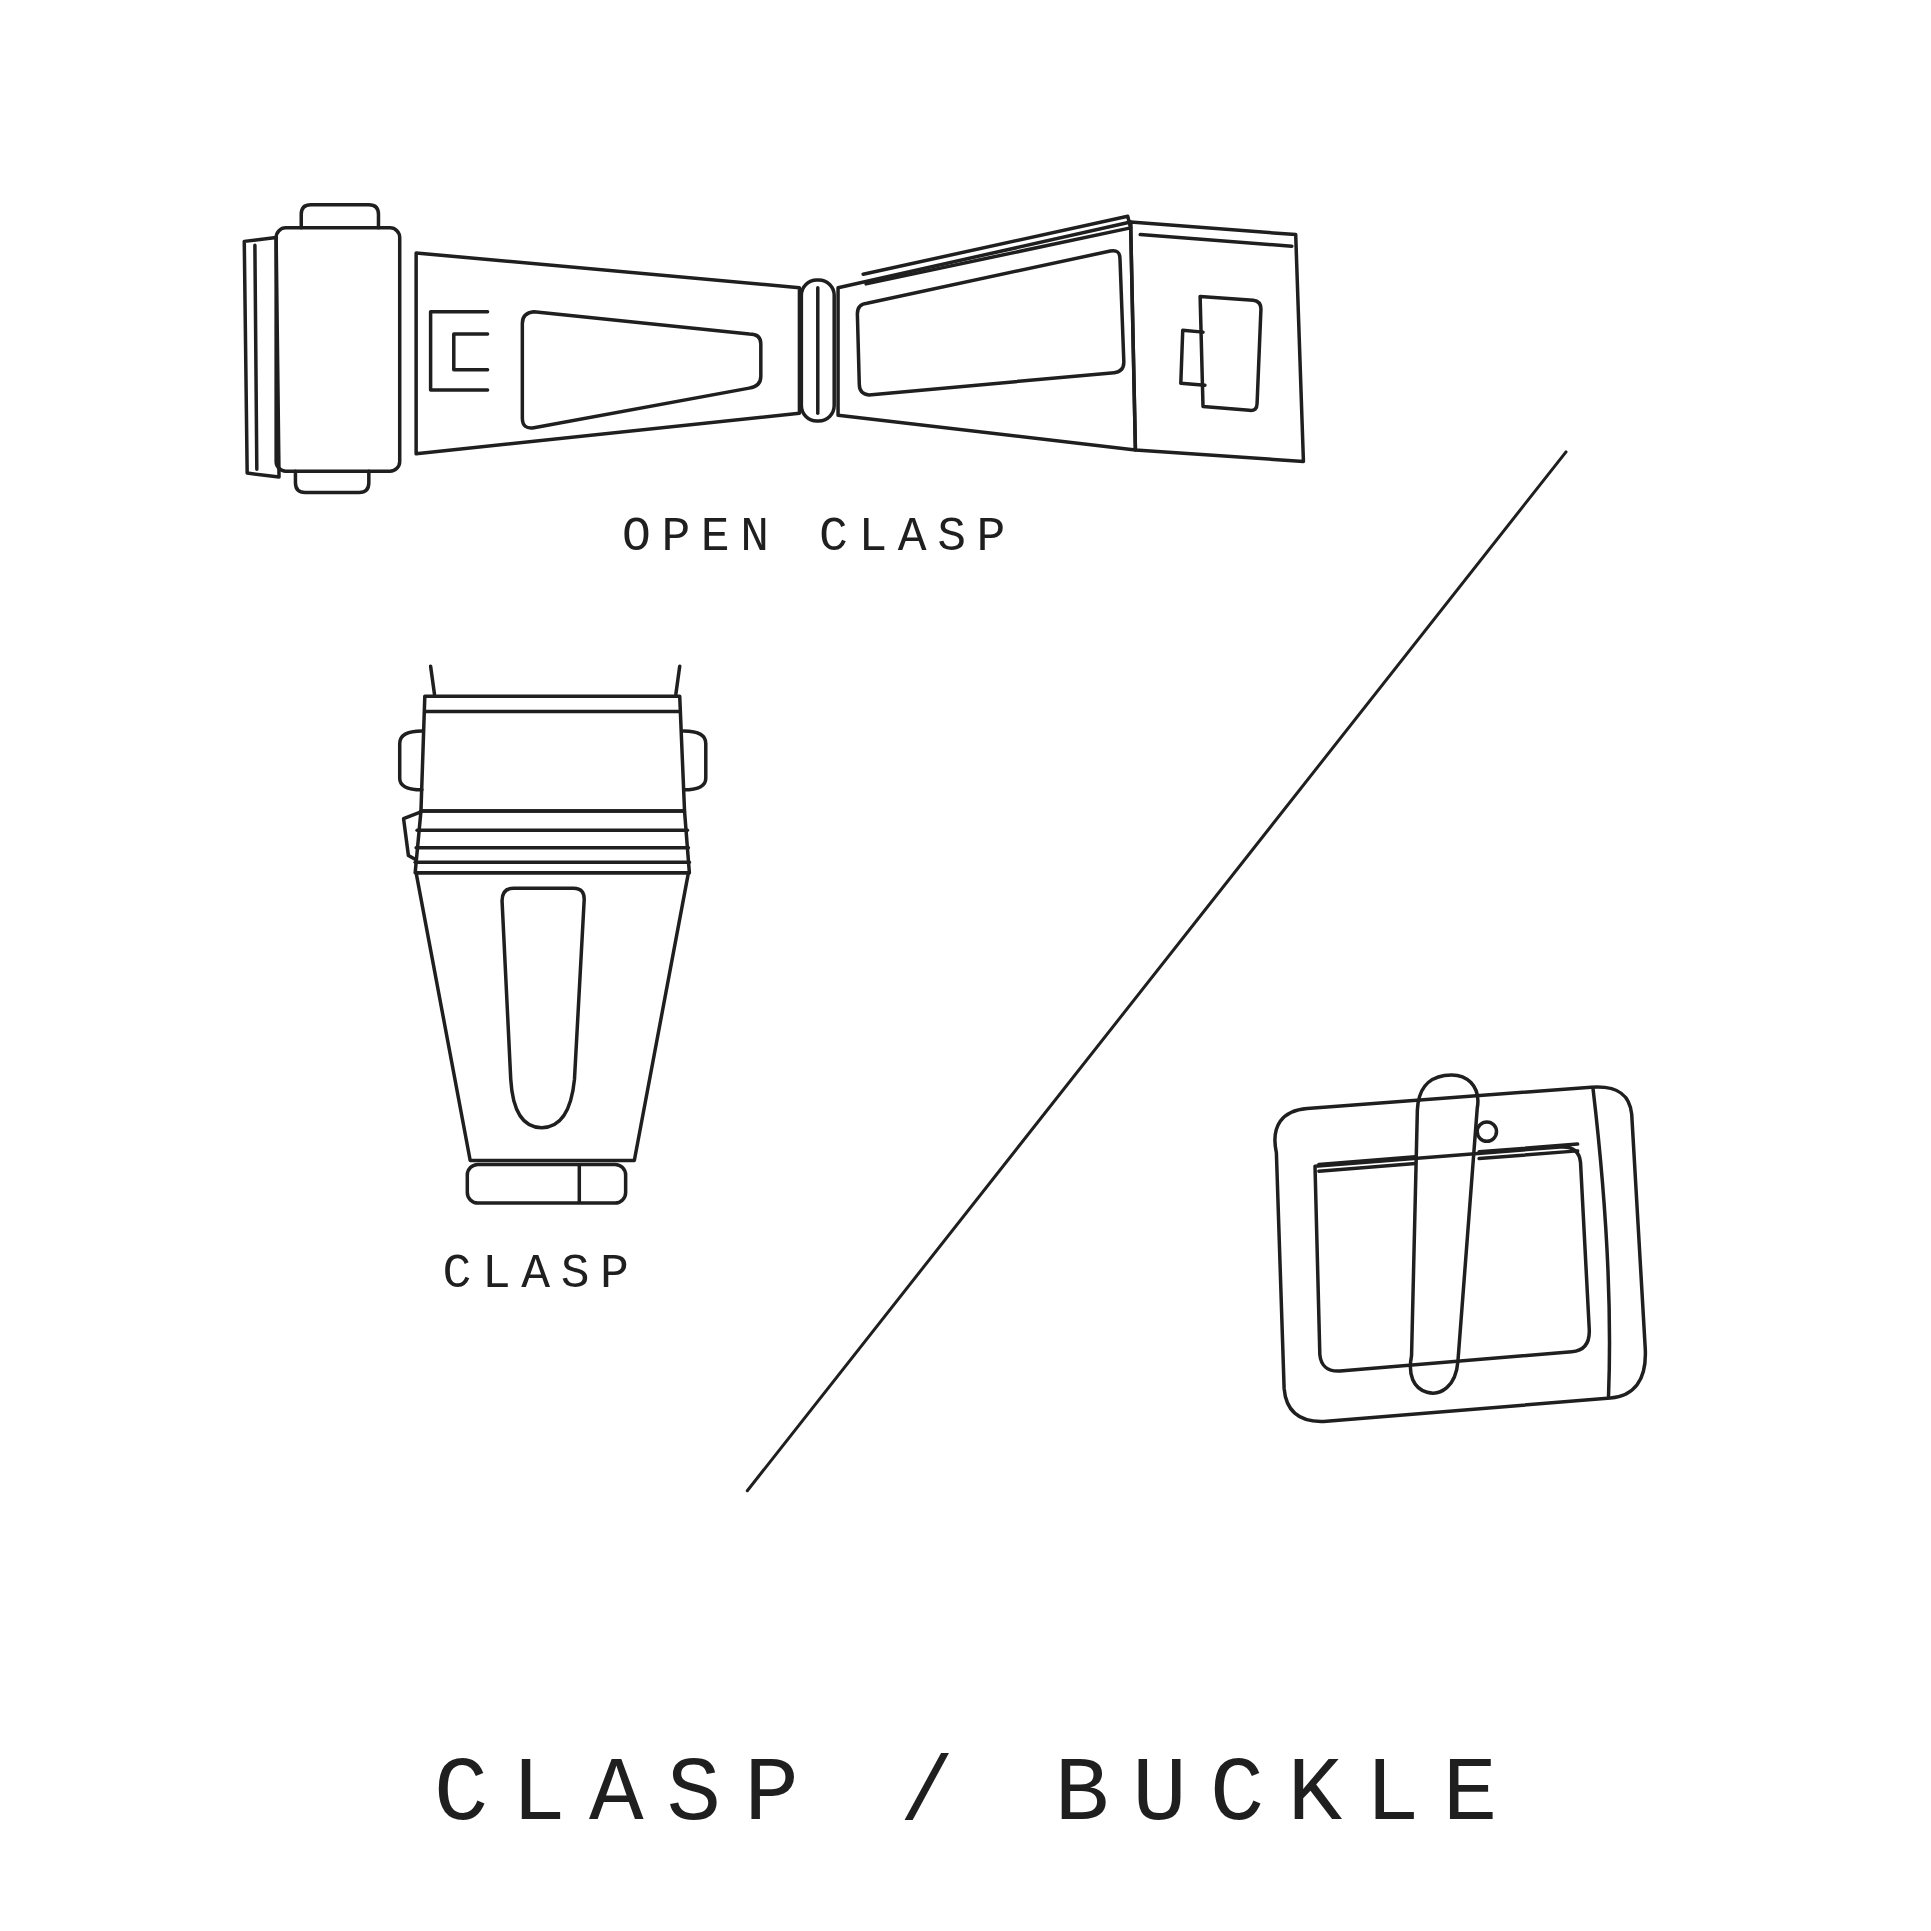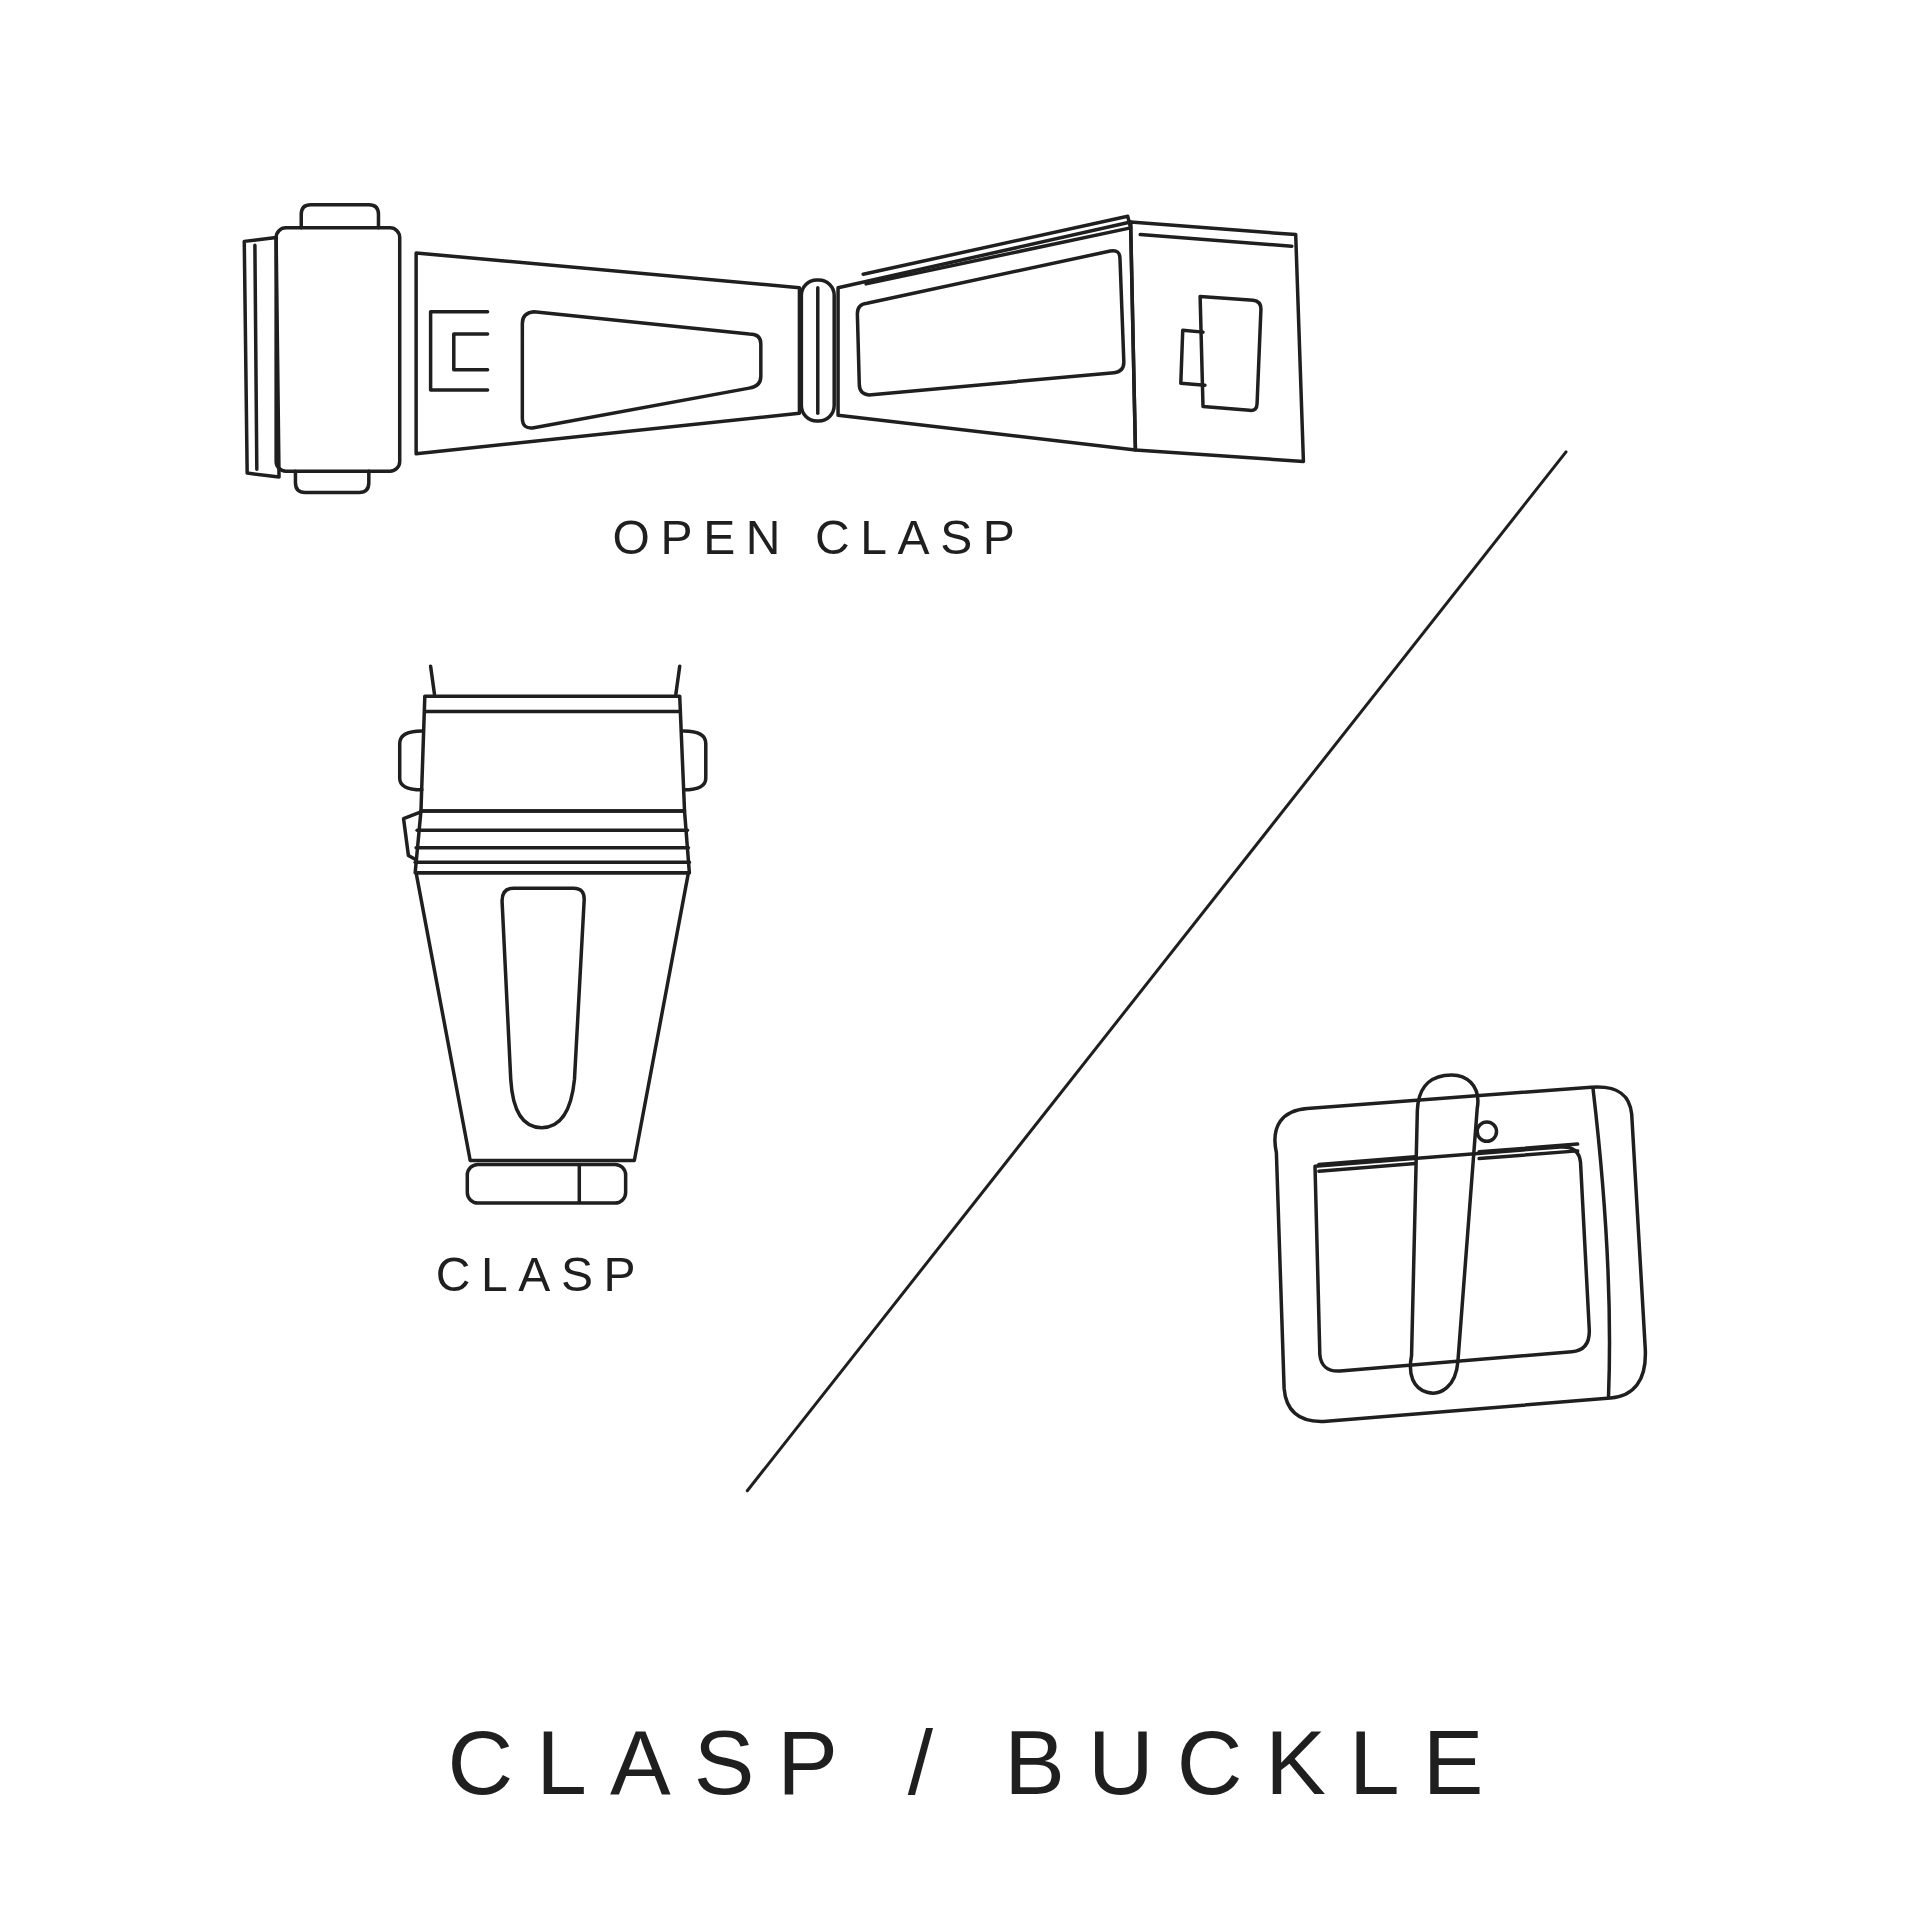--- a/index.html
+++ b/index.html
@@ -19,31 +19,33 @@
     position: absolute;
     inset: 0;
     width: 1931px;
     height: 1931px;
   }
   .caption {
     position: absolute;
     transform: translateX(-50%);
     color: #1f1f1f;
     white-space: nowrap;
+    font-family: Liberation Mono, monospace;
     -webkit-font-smoothing: antialiased;
   }
   .caption.small {
     font-size: 48px;
     letter-spacing: 10.6px;
     font-weight: 400;
   }
   .caption.big {
     font-size: 91px;
     letter-spacing: 23px;
     font-weight: 400;
+    margin-top: 32px;
   }
   svg * { vector-effect: non-scaling-stroke; }
 </style>
 </head>
 <body>
 
 <div class="canvas">
 
   <svg class="art" viewBox="0 0 2000 2000" fill="none" stroke="#1f1f1f" stroke-width="3.5" stroke-linejoin="round" stroke-linecap="round">
 

